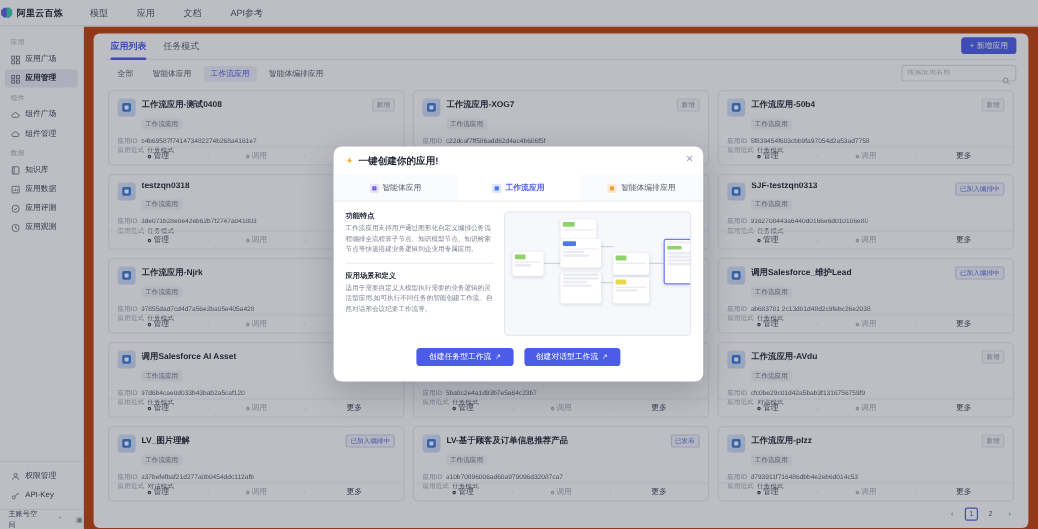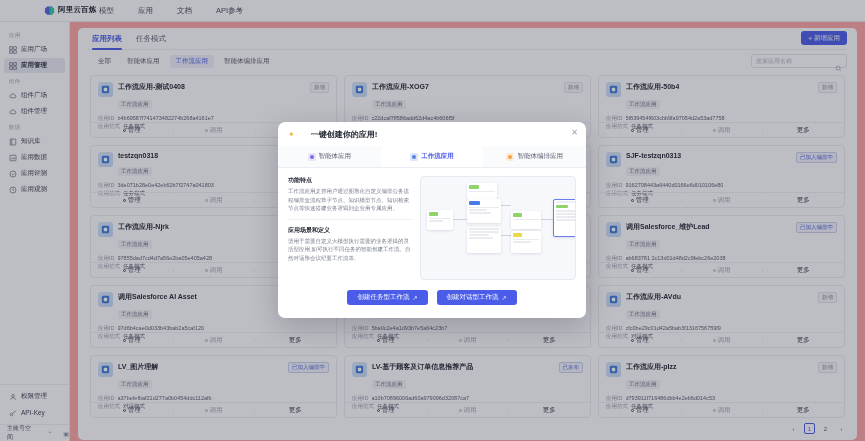--- a/index.html
+++ b/index.html
@@ -9,21 +9,21 @@
     background: #f0f2f5; overflow: hidden;
   }
   body { position: relative; }
 
   
   .topbar {
     position: absolute; top: 0; left: 0; width: 865px; height: 22px;
     background: #fff; border-bottom: 1px solid #e8eaef;
     display: flex; align-items: center; z-index: 5;
   }
-  .brand { display: flex; align-items: flex-start; gap: 3px; padding-left: 20px; width: 75px; margin-left: 24px; }
+  .brand { display: flex; align-items: center; gap: 3px; padding-left: 0; width: 75px; }
   .brand-logo { width: 11px; height: 11px; position: relative; }
   .brand-logo svg { display: block; }
   .brand-name { font-size: 7.5px; color: #1f2430; font-weight: bold; letter-spacing: .2px; }
   .topnav { display: flex; align-items: center; gap: 24px; }
   .topnav a { font-size: 7.5px; color: #4a5060; text-decoration: none; }
 
   
   .sidebar {
     position: absolute; top: 22px; left: 0; width: 70px; height: 419px;
     background: #fff; border-right: 1px solid #e8eaef;
@@ -47,21 +47,21 @@
   .workspace {
     display: flex; align-items: center; gap: 3px;
     border-top: 1px solid #eef0f4; height: 17px; padding-left: 7px;
   }
   .workspace .wlbl { font-size: 6px; color: #4a5060; }
   .workspace .wico { font-size: 6px; color: #8a90a0; margin-left: 8px; }
 
   
   .main {
     position: absolute; top: 22px; left: 70px; width: 795px; height: 419px;
-    background: #fca5a5; padding: 6px 8px 0 8px;
+    background: #c2410c; padding: 6px 8px 0 8px;
   }
   .panel {
     background: #fff; border-radius: 5px; height: 412px; position: relative;
     padding: 0 10px;
   }
   .panel-tabs {
     display: flex; align-items: center; gap: 14px; height: 22px;
     border-bottom: 1px solid #eef0f4; padding-left: 4px;
   }
   .ptab { font-size: 7.5px; color: #5a6070; cursor: pointer; position: relative; height: 22px; display:flex; align-items:center;}
@@ -160,21 +160,21 @@
     position: absolute; inset: 0; background: rgba(35,40,55,.30); z-index: 20;
   }
   .modal {
     position: absolute; left: 278px; top: 122px; width: 308px; height: 196px;
     background: #fff; border-radius: 7px; z-index: 21;
     box-shadow: 0 8px 28px rgba(20,25,45,.22); overflow: hidden;
   }
   .modal-head {
     height: 24px; display: flex; align-items: center; gap: 4px; padding: 0 10px;
   }
-  .modal-title { font-size: 8px; font-weight: bold; color: #1f2430; margin-left: 12px; }
+  .modal-title { font-size: 8px; font-weight: bold; color: #1f2430; }
   .spark { font-size: 8px; color: #f6b32c; }
   .modal-close {
     position: absolute; right: 8px; top: 7px; font-size: 8px; color: #9aa0ad; cursor: pointer;
     line-height: 1;
   }
   .modal-tabs {
     display: flex; height: 22px; border-bottom: 1px solid #ebedf2; background: #fafbfd;
   }
   .mtab {
     flex: 1; display: flex; align-items: center; justify-content: center; gap: 3px;

